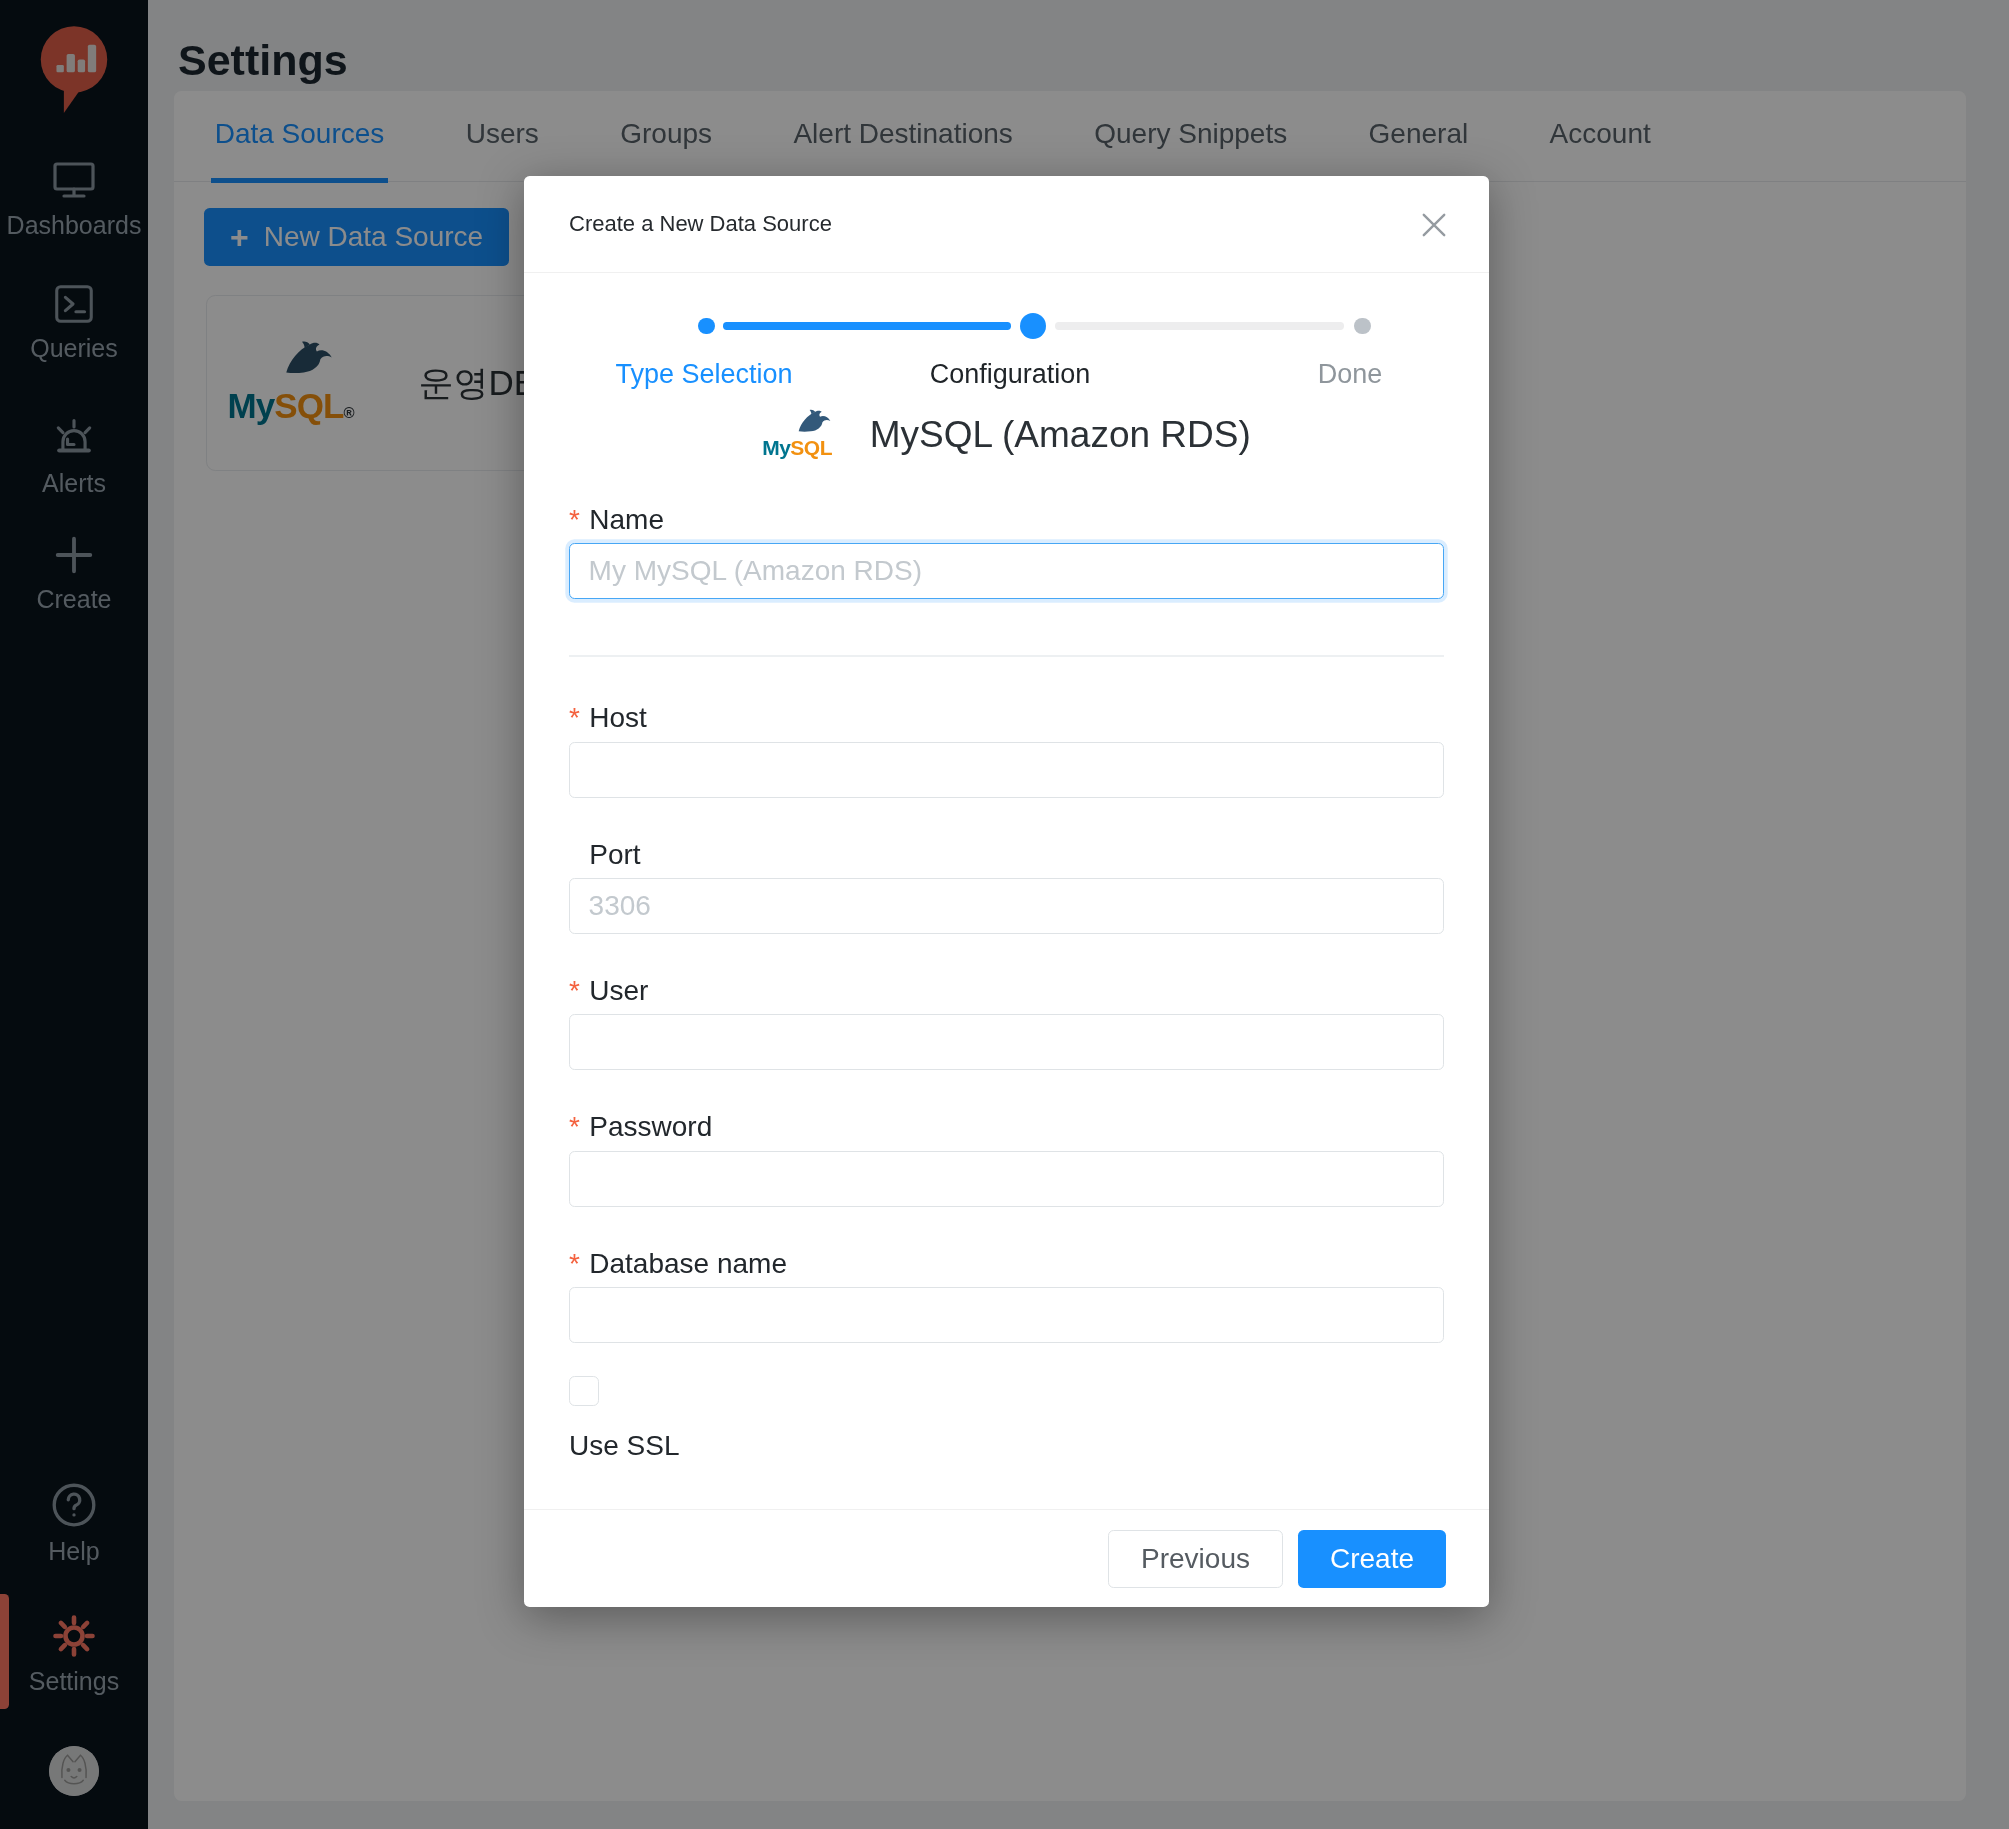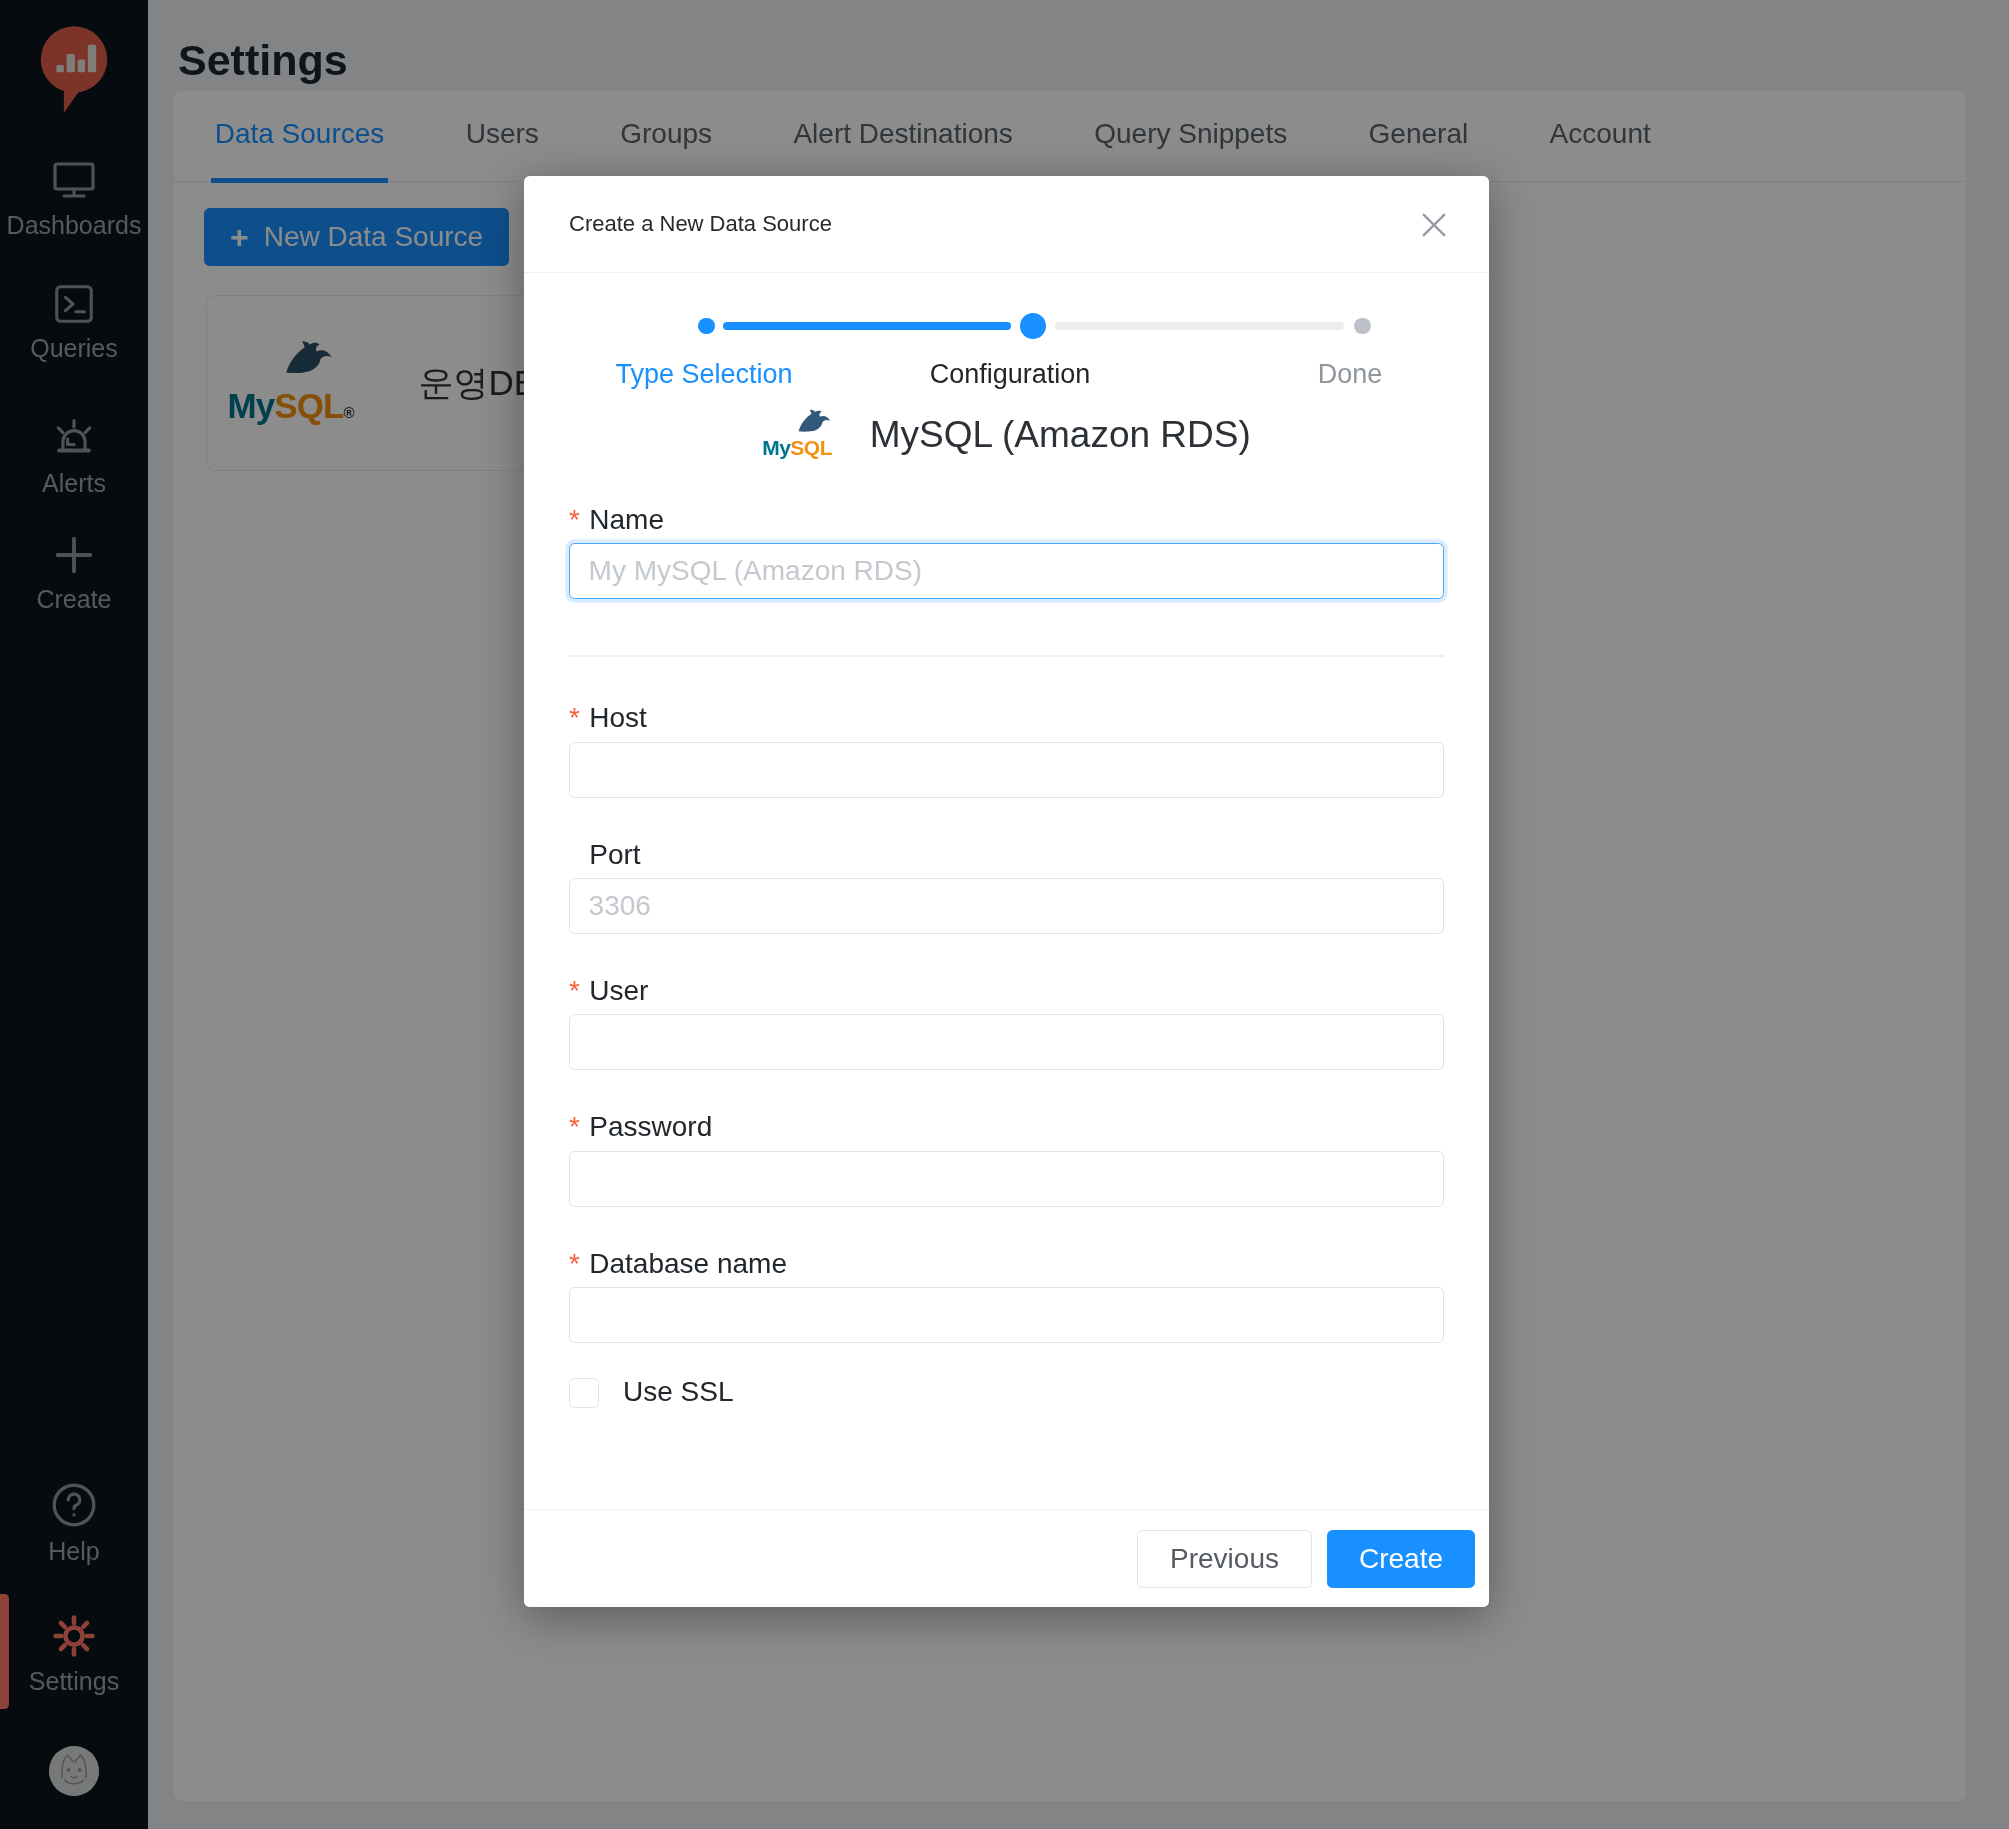--- a/index.html
+++ b/index.html
@@ -66,25 +66,25 @@
   .ds-name{font-size:37px;font-weight:500;color:#2b3136;}
   .f-label{display:flex;gap:9.3px;align-items:baseline;font-size:28px;color:#22272c;font-weight:500;margin-top:41px;}
   .f-label.first{margin-top:41px;}
   .f-label.after-div{margin-top:45px;}
   .req{color:#f4623f;font-size:28px;min-width:11px;}
   .input{display:block;width:100%;height:56px;margin-top:7.4px;border:1.9px solid #dfe3e6;border-radius:5.6px;
          font-size:28px;color:#333;padding:0 18.6px;outline:none;background:#fff;font-family:inherit;}
   .input::placeholder{color:#c3c9ce;}
   .input.focused{border-color:#47a7f5;box-shadow:0 0 0 3.7px rgba(24,144,255,0.16);}
   .form-divider{height:1.9px;background:#edf0f2;margin-top:56px;}
-  .ssl-row{display:flex;align-items:flex-end;gap:24px;margin-top:33px;}
+  .ssl-row{display:flex;align-items:flex-start;gap:24px;margin-top:33px;flex-direction:column;}
   .checkbox{width:30px;height:30px;border:1.9px solid #dfe3e6;border-radius:5.6px;background:#fff;cursor:pointer;}
   .ssl-label{font-size:28px;color:#22272c;}
   .modal-footer{position:absolute;left:0;right:0;bottom:0;height:98px;border-top:1.9px solid #f0f0f0;
-                display:flex;justify-content:flex-end;align-items:center;gap:15px;padding-right:14px;}
+                display:flex;justify-content:flex-end;align-items:center;gap:15px;padding-right:43px;}
   .btn{height:58px;border-radius:5.6px;font-size:28px;padding:0 32px;cursor:pointer;font-family:inherit;}
   .btn-prev{background:#fff;border:1.9px solid #dfe3e6;color:#555b61;}
   .btn-create{background:#1890ff;border:none;color:#fff;}
 </style>
 </head>
 <body>
 
 <div class="stage">
 
   <nav class="sidebar">

